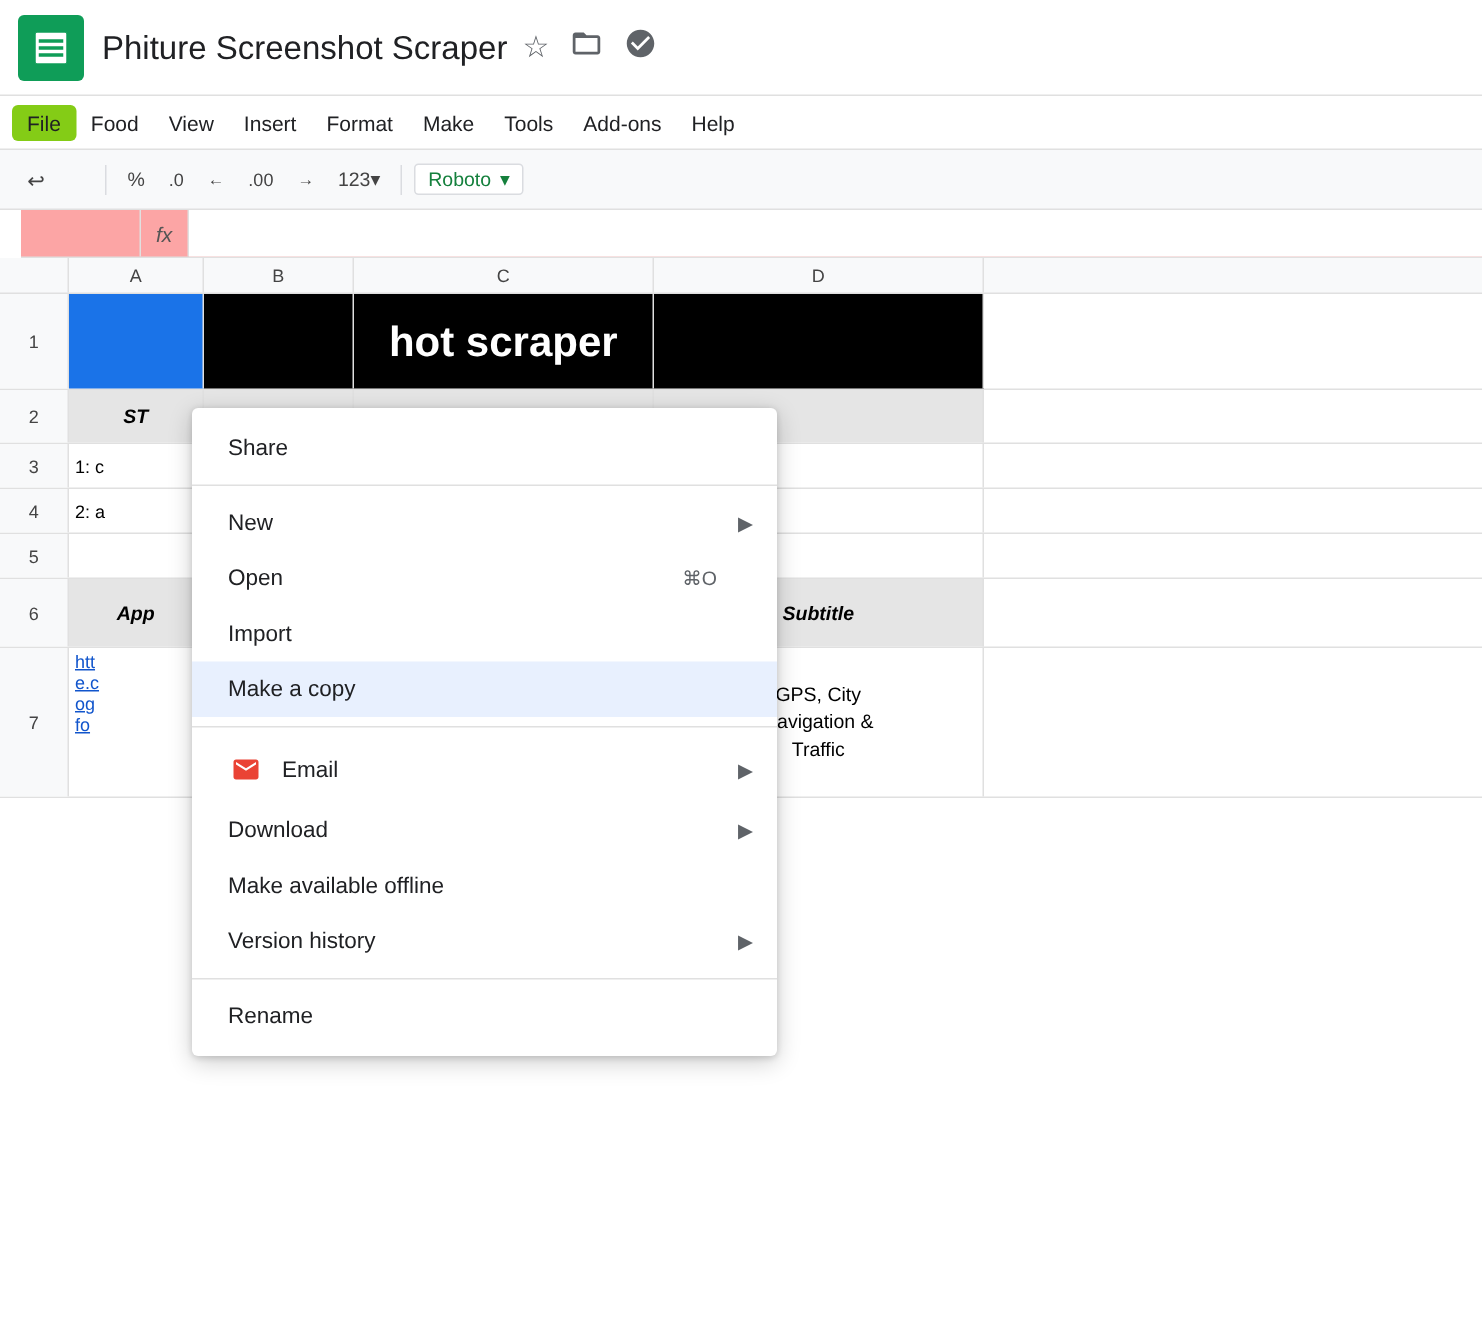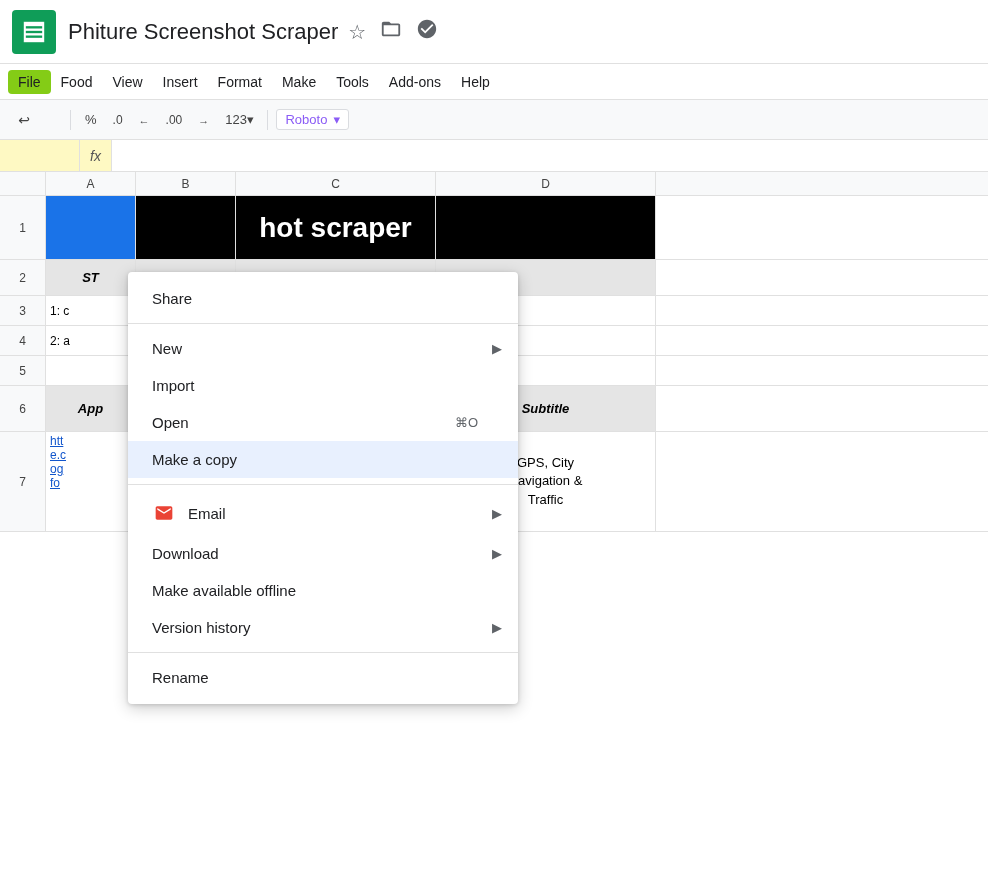--- a/index.html
+++ b/index.html
@@ -100,38 +100,39 @@
     }
     .toolbar-text {
       font-size: 13px;
       color: #444;
       padding: 2px 6px;
       border-radius: 3px;
       cursor: pointer;
     }
     .toolbar-font {
       font-size: 13px;
-      color: #8b5cf6;
+      color: #15803d;
       padding: 2px 8px;
       border: 1px solid #dadce0;
       border-radius: 3px;
       background: #fff;
       cursor: pointer;
       display: flex;
       align-items: center;
       gap: 6px;
     }
 
     
     .formula-bar {
       display: flex;
       align-items: center;
       height: 32px;
       border-bottom: 1px solid #e0e0e0;
-      background: #fef9c3;
+      background: #fca5a5;
+      margin-left: 14px;
     }
     .cell-ref {
       width: 80px;
       text-align: center;
       font-size: 13px;
       border-right: 1px solid #e0e0e0;
       height: 100%;
       display: flex;
       align-items: center;
       justify-content: center;
@@ -453,26 +454,26 @@
       </div>
 
       <div class="menu-divider"></div>
 
       <div class="menu-option">
         <span>New</span>
         <span class="submenu-arrow">▶</span>
       </div>
 
       <div class="menu-option">
-        <span>Import</span>
-      </div>
-
-      <div class="menu-option">
         <span>Open</span>
         <span class="shortcut">⌘O</span>
+      </div>
+
+      <div class="menu-option">
+        <span>Import</span>
       </div>
 
       <div class="menu-option highlighted">
         <span>Make a copy</span>
       </div>
 
       <div class="menu-divider"></div>
 
       <div class="menu-option">
         <span class="menu-icon">

